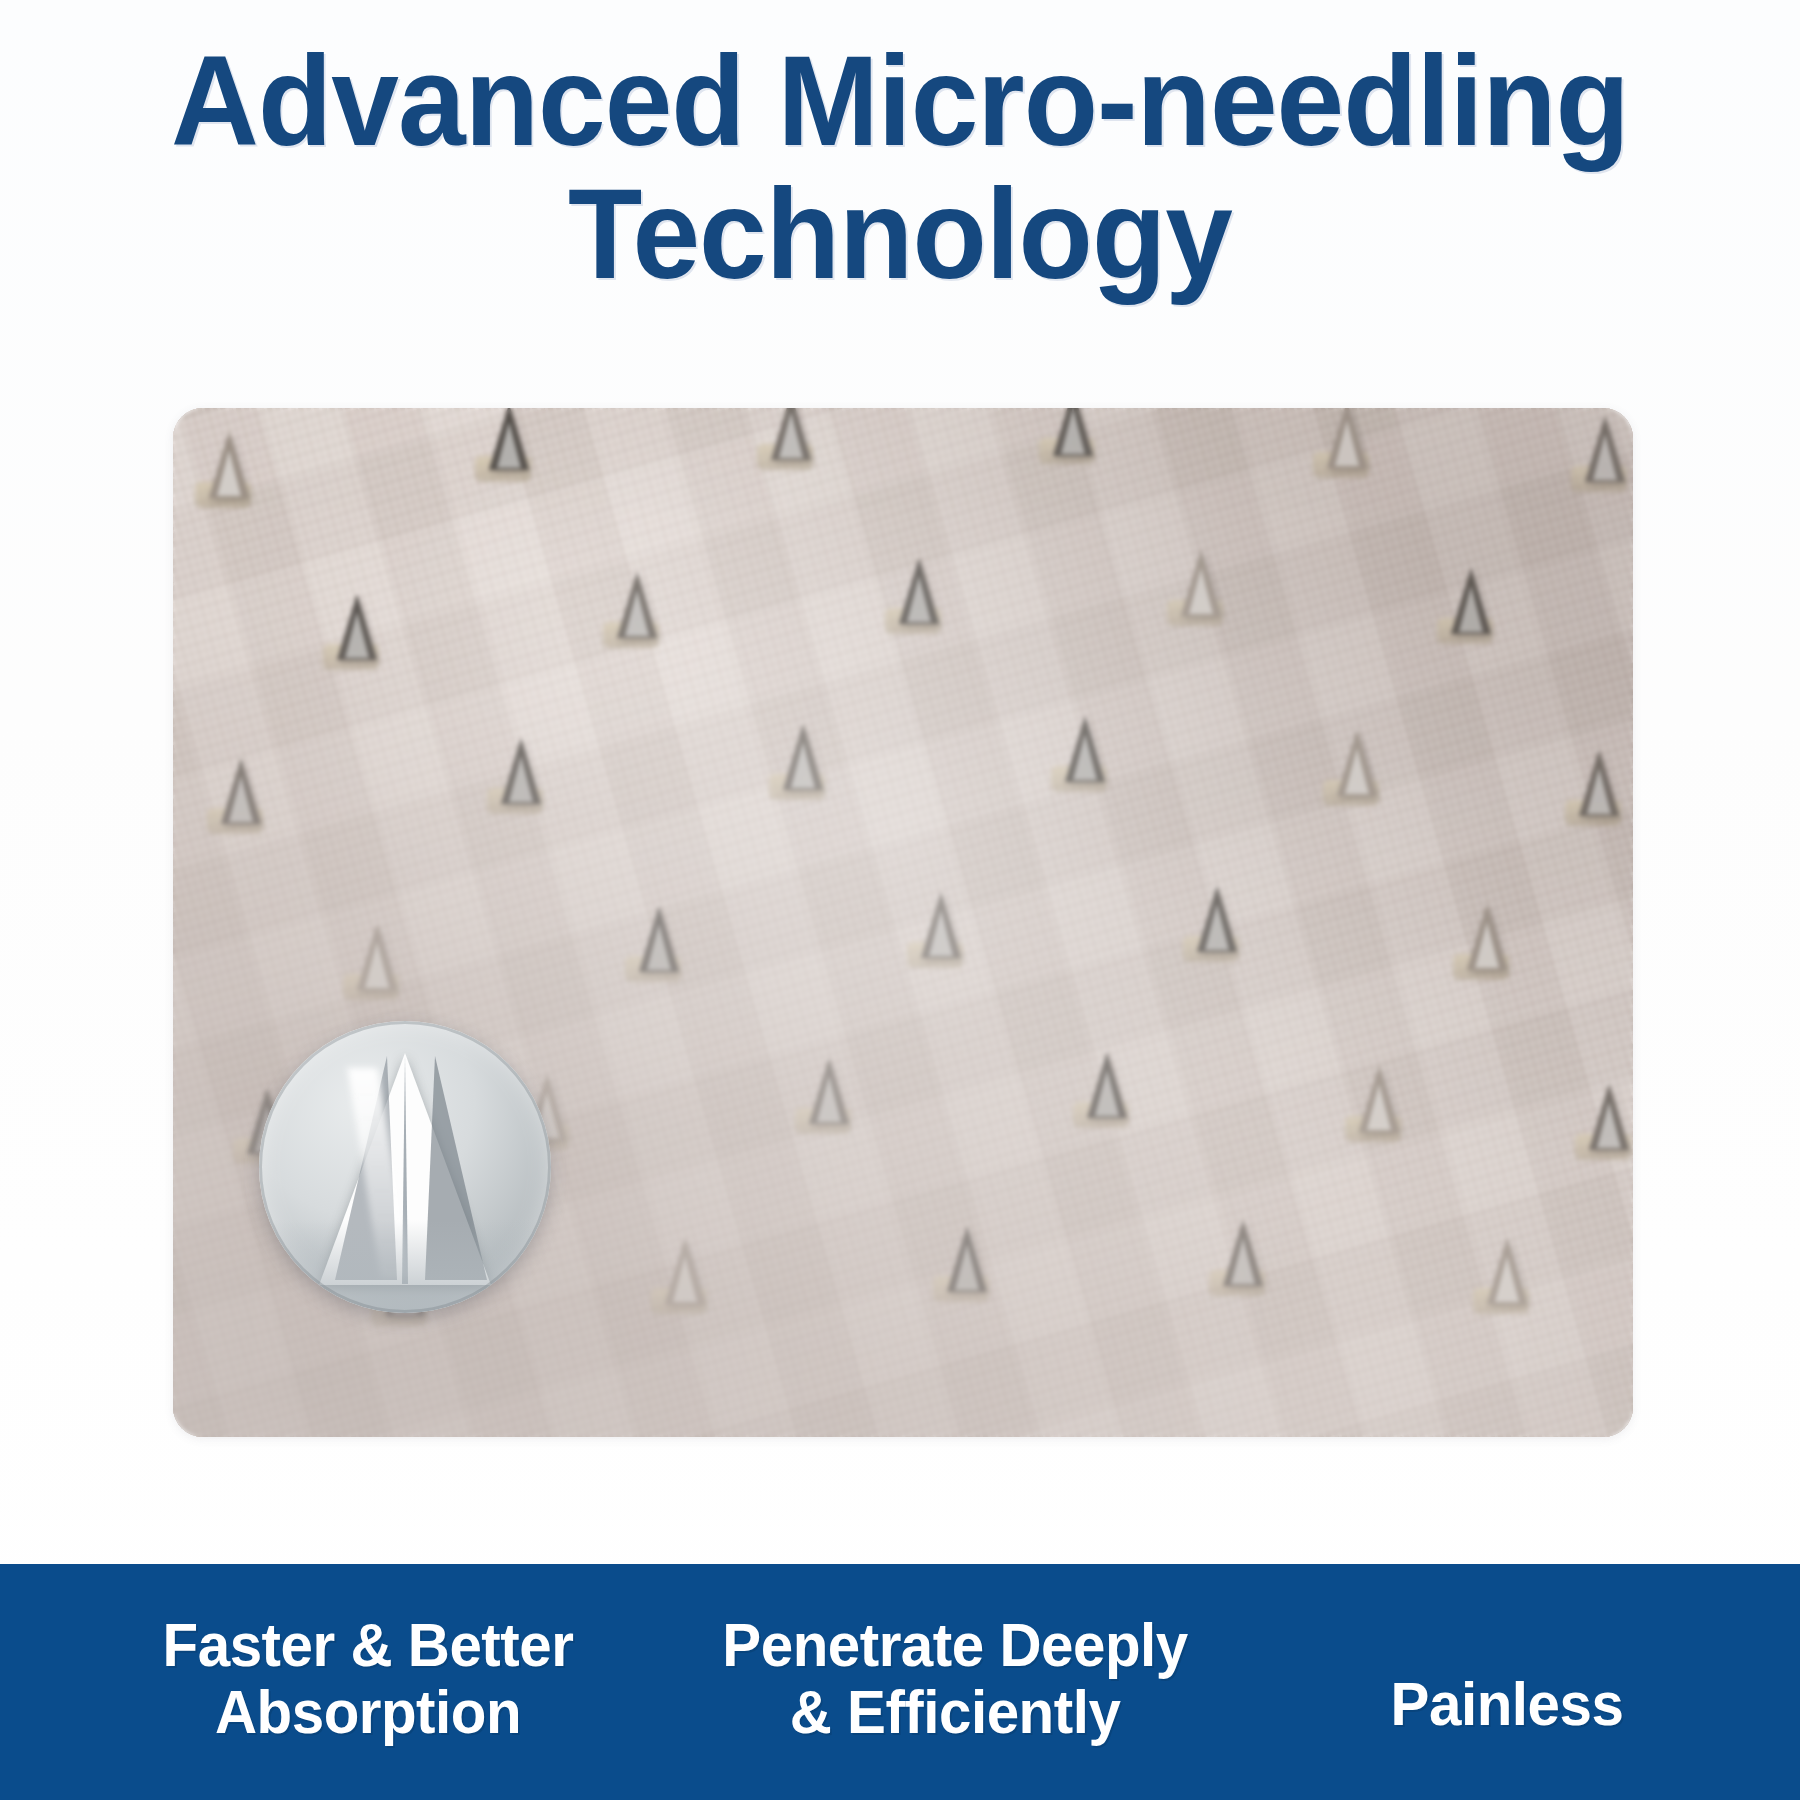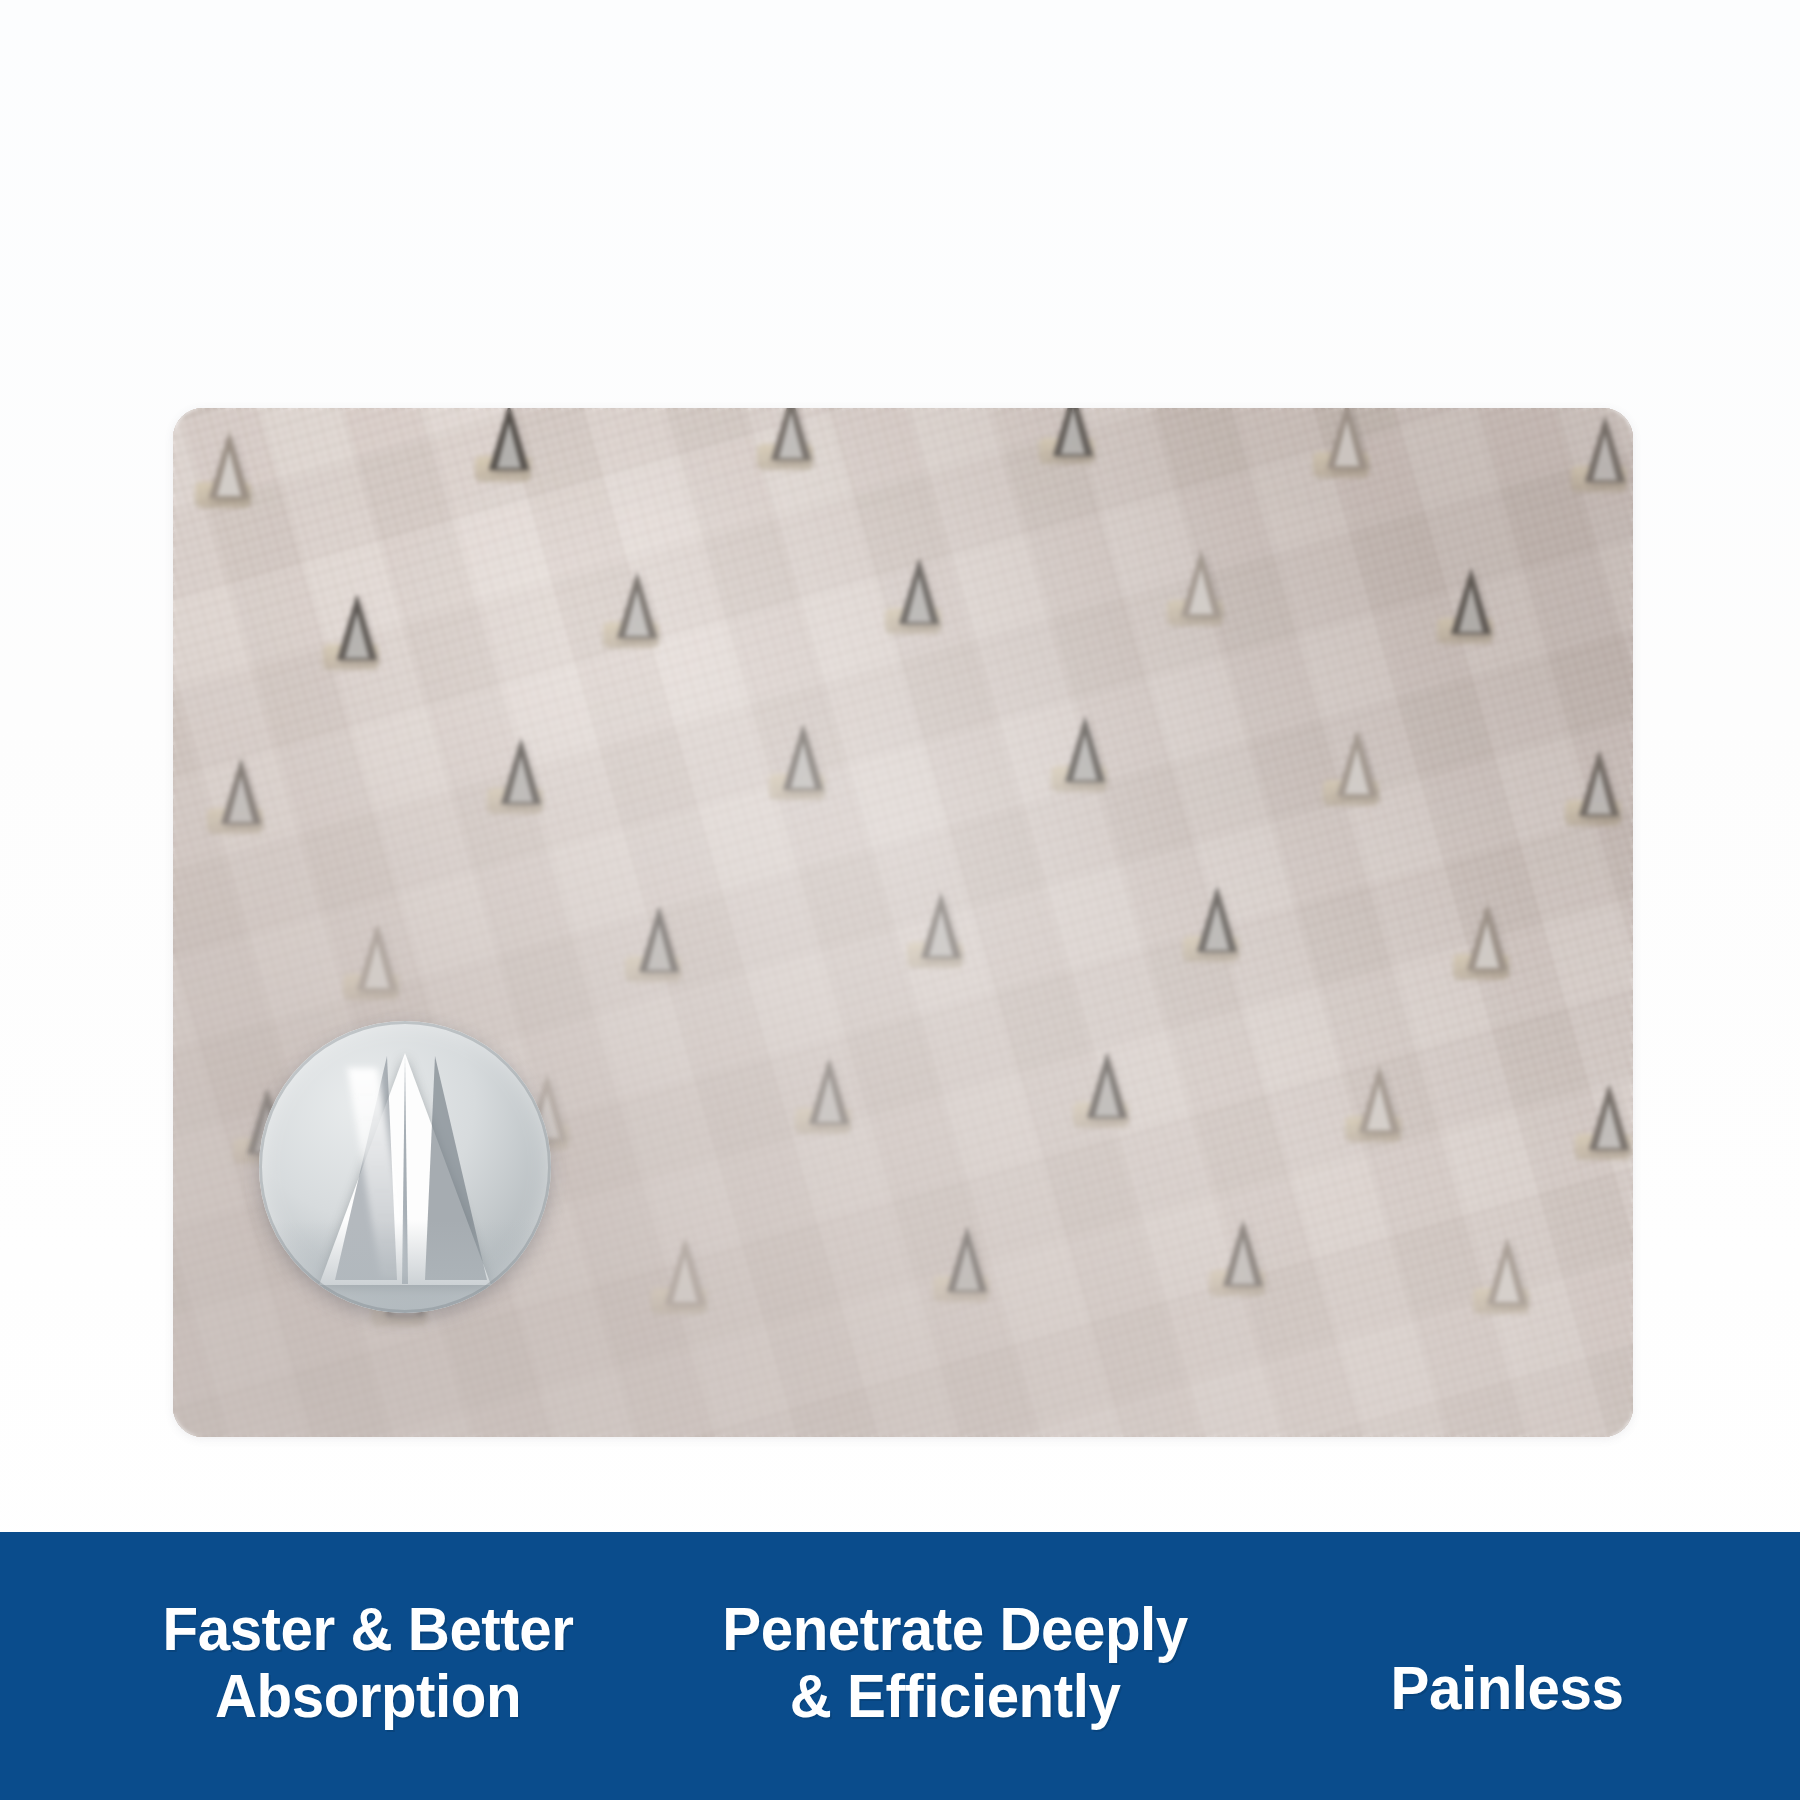--- a/index.html
+++ b/index.html
@@ -187,21 +187,21 @@
   .inset-rim {
     position:absolute; inset:0;
     border-radius:50%;
     box-shadow:inset 0 0 0 3px rgba(120,128,134,0.35);
   }
 
   
   .banner {
     position:absolute;
     left:0; bottom:0;
-    width:1800px; height:268px;
+    width:1800px; height:236px;
     background:#0a4c8c;
     display:flex;
     align-items:center;
     justify-content:space-between;
     padding:0 78px 0 118px;
   }
   .benefit {
     color:#ffffff;
     font-family:"Liberation Sans", sans-serif;
     font-weight:bold;
@@ -215,20 +215,24 @@
   }
   .benefit.b1 { width:500px; margin-top:-6px; }
   .benefit.b2 { width:520px; margin-top:-6px; }
   .benefit.b3 { width:430px; margin-top:44px; }
 </style>
 </head>
 <body>
 
 <div id="page">
 
+  <div class="title-block">
+    <span class="title-line">Advanced Micro-needling</span>
+    <span class="title-line">Technology</span>
+  </div>
 
   <div class="photo-frame">
     <div class="photo-base"></div>
     <div class="mesh-blocks"></div>
     <div class="mesh-a"></div>
     <div class="mesh-b"></div>
 
     <div class="needle-grid">
       <div class="base-pad" style="left:22px;  top:74px;"></div>
         <div class="needle pale" style="left:36px;  top:24px;"></div>

